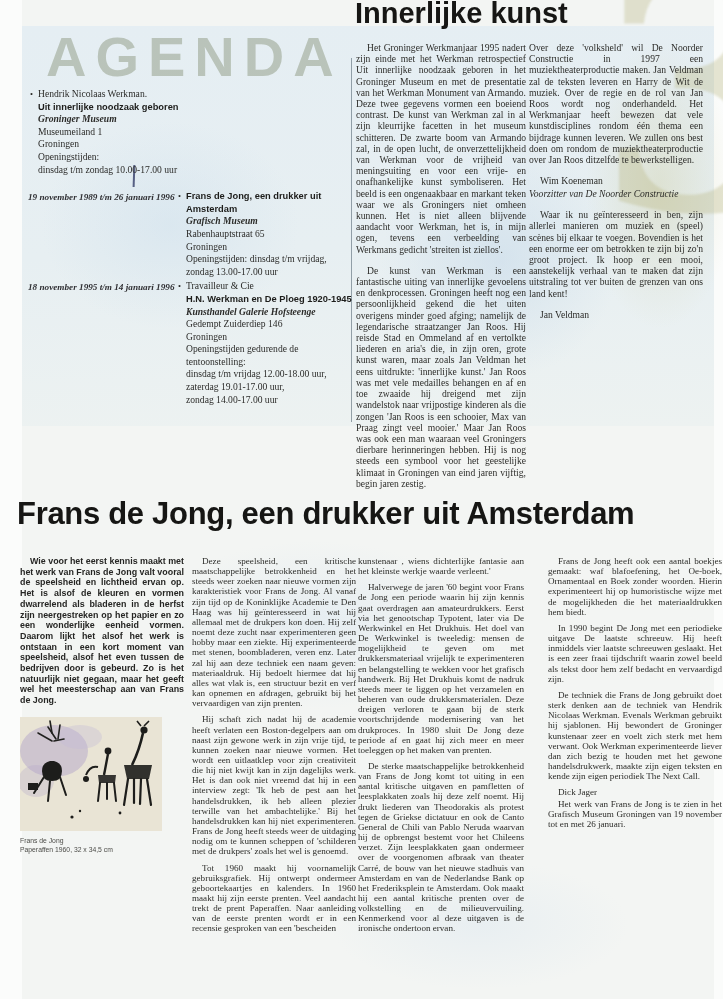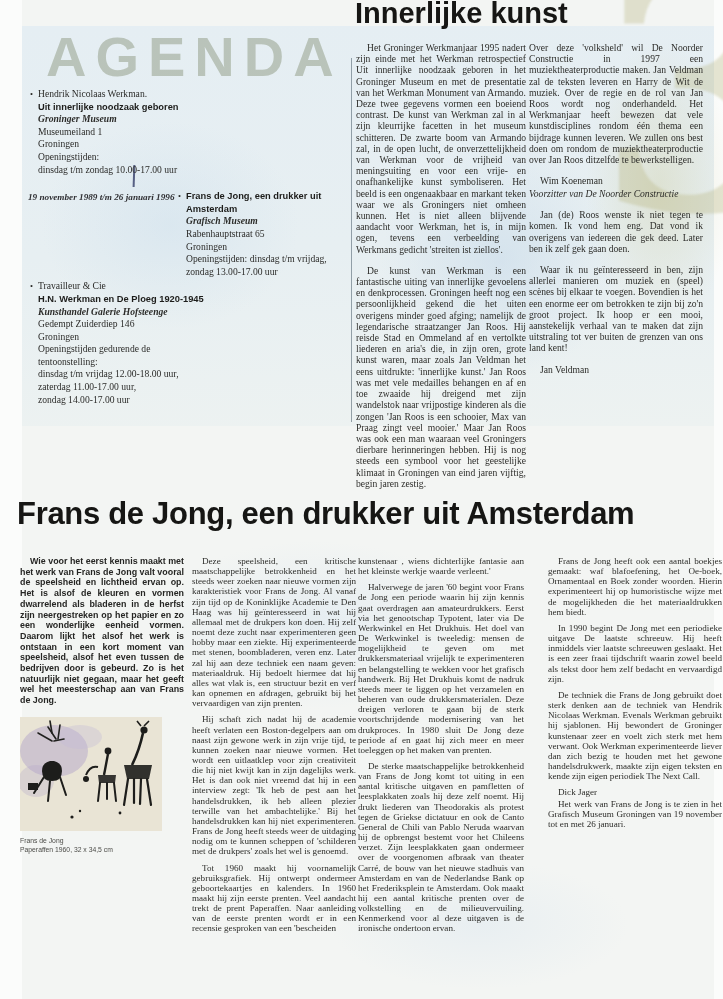--- a/index.html
+++ b/index.html
@@ -102,47 +102,47 @@
         <div class="entry-title">Frans de Jong, een drukker uit Amsterdam</div>
         <div class="entry-venue">Grafisch Museum</div>
         <div>Rabenhauptstraat 65</div>
         <div>Groningen</div>
         <div>Openingstijden: dinsdag t/m vrijdag,</div>
         <div>zondag 13.00-17.00 uur</div>
       </div>
     </div>
 
     <div class="agenda-row">
+      <div class="agenda-date">18 november 1995 t/m 14 januari 1996</div>
       <div class="agenda-entry">
         <span class="bullet">•</span>
         <div>Travailleur &amp; Cie</div>
         <div class="entry-title">H.N. Werkman en De Ploeg 1920-1945</div>
         <div class="entry-venue">Kunsthandel Galerie Hofsteenge</div>
         <div>Gedempt Zuiderdiep 146</div>
         <div>Groningen</div>
         <div>Openingstijden gedurende de</div>
         <div>tentoonstelling:</div>
         <div>dinsdag t/m vrijdag 12.00-18.00 uur,</div>
-        <div>zaterdag 11.00-17.00 uur,</div>
+        <div>zaterdag 19.01-17.00 uur,</div>
         <div>zondag 14.00-17.00 uur</div>
       </div>
     </div>
 
   </div>
 
   <div class="colA art1">
     <p>Het Groninger Werkmanjaar 1995 nadert zijn einde met het Werkman retrospectief Uit innerlijke noodzaak geboren in het Groninger Museum en met de presentatie van het Werkman Monument van Armando. Deze twee gegevens vormen een boeiend contrast. De kunst van Werkman zal in al zijn kleurrijke facetten in het museum schitteren. De zwarte boom van Armando zal, in de open lucht, de onverzettelijkheid van Werkman voor de vrijheid van meningsuiting en voor een vrije- en onafhankelijke kunst symboliseren. Het beeld is een ongenaakbaar en markant teken waar we als Groningers niet omheen kunnen. Het is niet alleen blijvende aandacht voor Werkman, het is, in mijn ogen, tevens een verbeelding van Werkmans gedicht 'streiten ist ziellos'.</p>
     <p>De kunst van Werkman is een fantastische uiting van innerlijke gevoelens en denkprocessen. Groningen heeft nog een persoonlijkheid gekend die het uiten overigens minder goed afging; namelijk de legendarische straatzanger Jan Roos. Hij reisde Stad en Ommeland af en vertolkte liederen en aria's die, in zijn oren, grote kunst waren, maar zoals Jan Veldman het eens uitdrukte: 'innerlijke kunst.' Jan Roos was met vele medailles behangen en af en toe zwaaide hij dreigend met zijn wandelstok naar vrijpostige kinderen als die zongen 'Jan Roos is een schooier, Max van Praag zingt veel mooier.' Maar Jan Roos was ook een man waaraan veel Groningers dierbare herinneringen hebben. Hij is nog steeds een symbool voor het geestelijke klimaat in Groningen van eind jaren vijftig, begin jaren zestig.</p>
   </div>
 
   <div class="colB art1">
     <p class="no-indent">Over deze 'volksheld' wil De Noorder Constructie in 1997 een muziektheaterproductie maken. Jan Veldman zal de teksten leveren en Harry de Wit de muziek. Over de regie en de rol van Jan Roos wordt nog onderhandeld. Het Werkmanjaar heeft bewezen dat vele kunstdisciplines rondom één thema een bijdrage kunnen leveren. We zullen ons best doen om rondom de muziektheaterproductie over Jan Roos ditzelfde te bewerkstelligen.</p>
     <div class="sig-name">Wim Koeneman</div>
     <div class="sig-role">Voorzitter van De Noorder Constructie</div>
-    <p>Jan (de) Roos wenste ik niet tegen te komen. Ik vond hem eng. Dat vond ik overigens van iedereen die gek deed. Later ben ik zelf gek gaan doen.</p>
     <p>Waar ik nu geïnteresseerd in ben, zijn allerlei manieren om muziek en (speel) scènes bij elkaar te voegen. Bovendien is het een enorme eer om betrokken te zijn bij zo'n groot project. Ik hoop er een mooi, aanstekelijk verhaal van te maken dat zijn uitstraling tot ver buiten de grenzen van ons land kent!</p>
     <div class="sig-name">Jan Veldman</div>
   </div>
 
   <h2 class="title2">Frans de Jong, een drukker uit Amsterdam</h2>
 
   <div class="col1">
     <p class="intro">Wie voor het eerst kennis maakt met het werk van Frans de Jong valt vooral de speelsheid en lichtheid ervan op. Het is alsof de kleuren en vormen dwarrelend als bladeren in de herfst zijn neergestreken op het papier en zo een wonderlijke eenheid vormen. Daarom lijkt het alsof het werk is ontstaan in een kort moment van speelsheid, alsof het even tussen de bedrijven door is gebeurd. Zo is het natuurlijk niet gegaan, maar het geeft wel het meesterschap aan van Frans de Jong.</p>
     <div class="figure">
       <svg width="142" height="114" viewBox="0 0 142 114">

